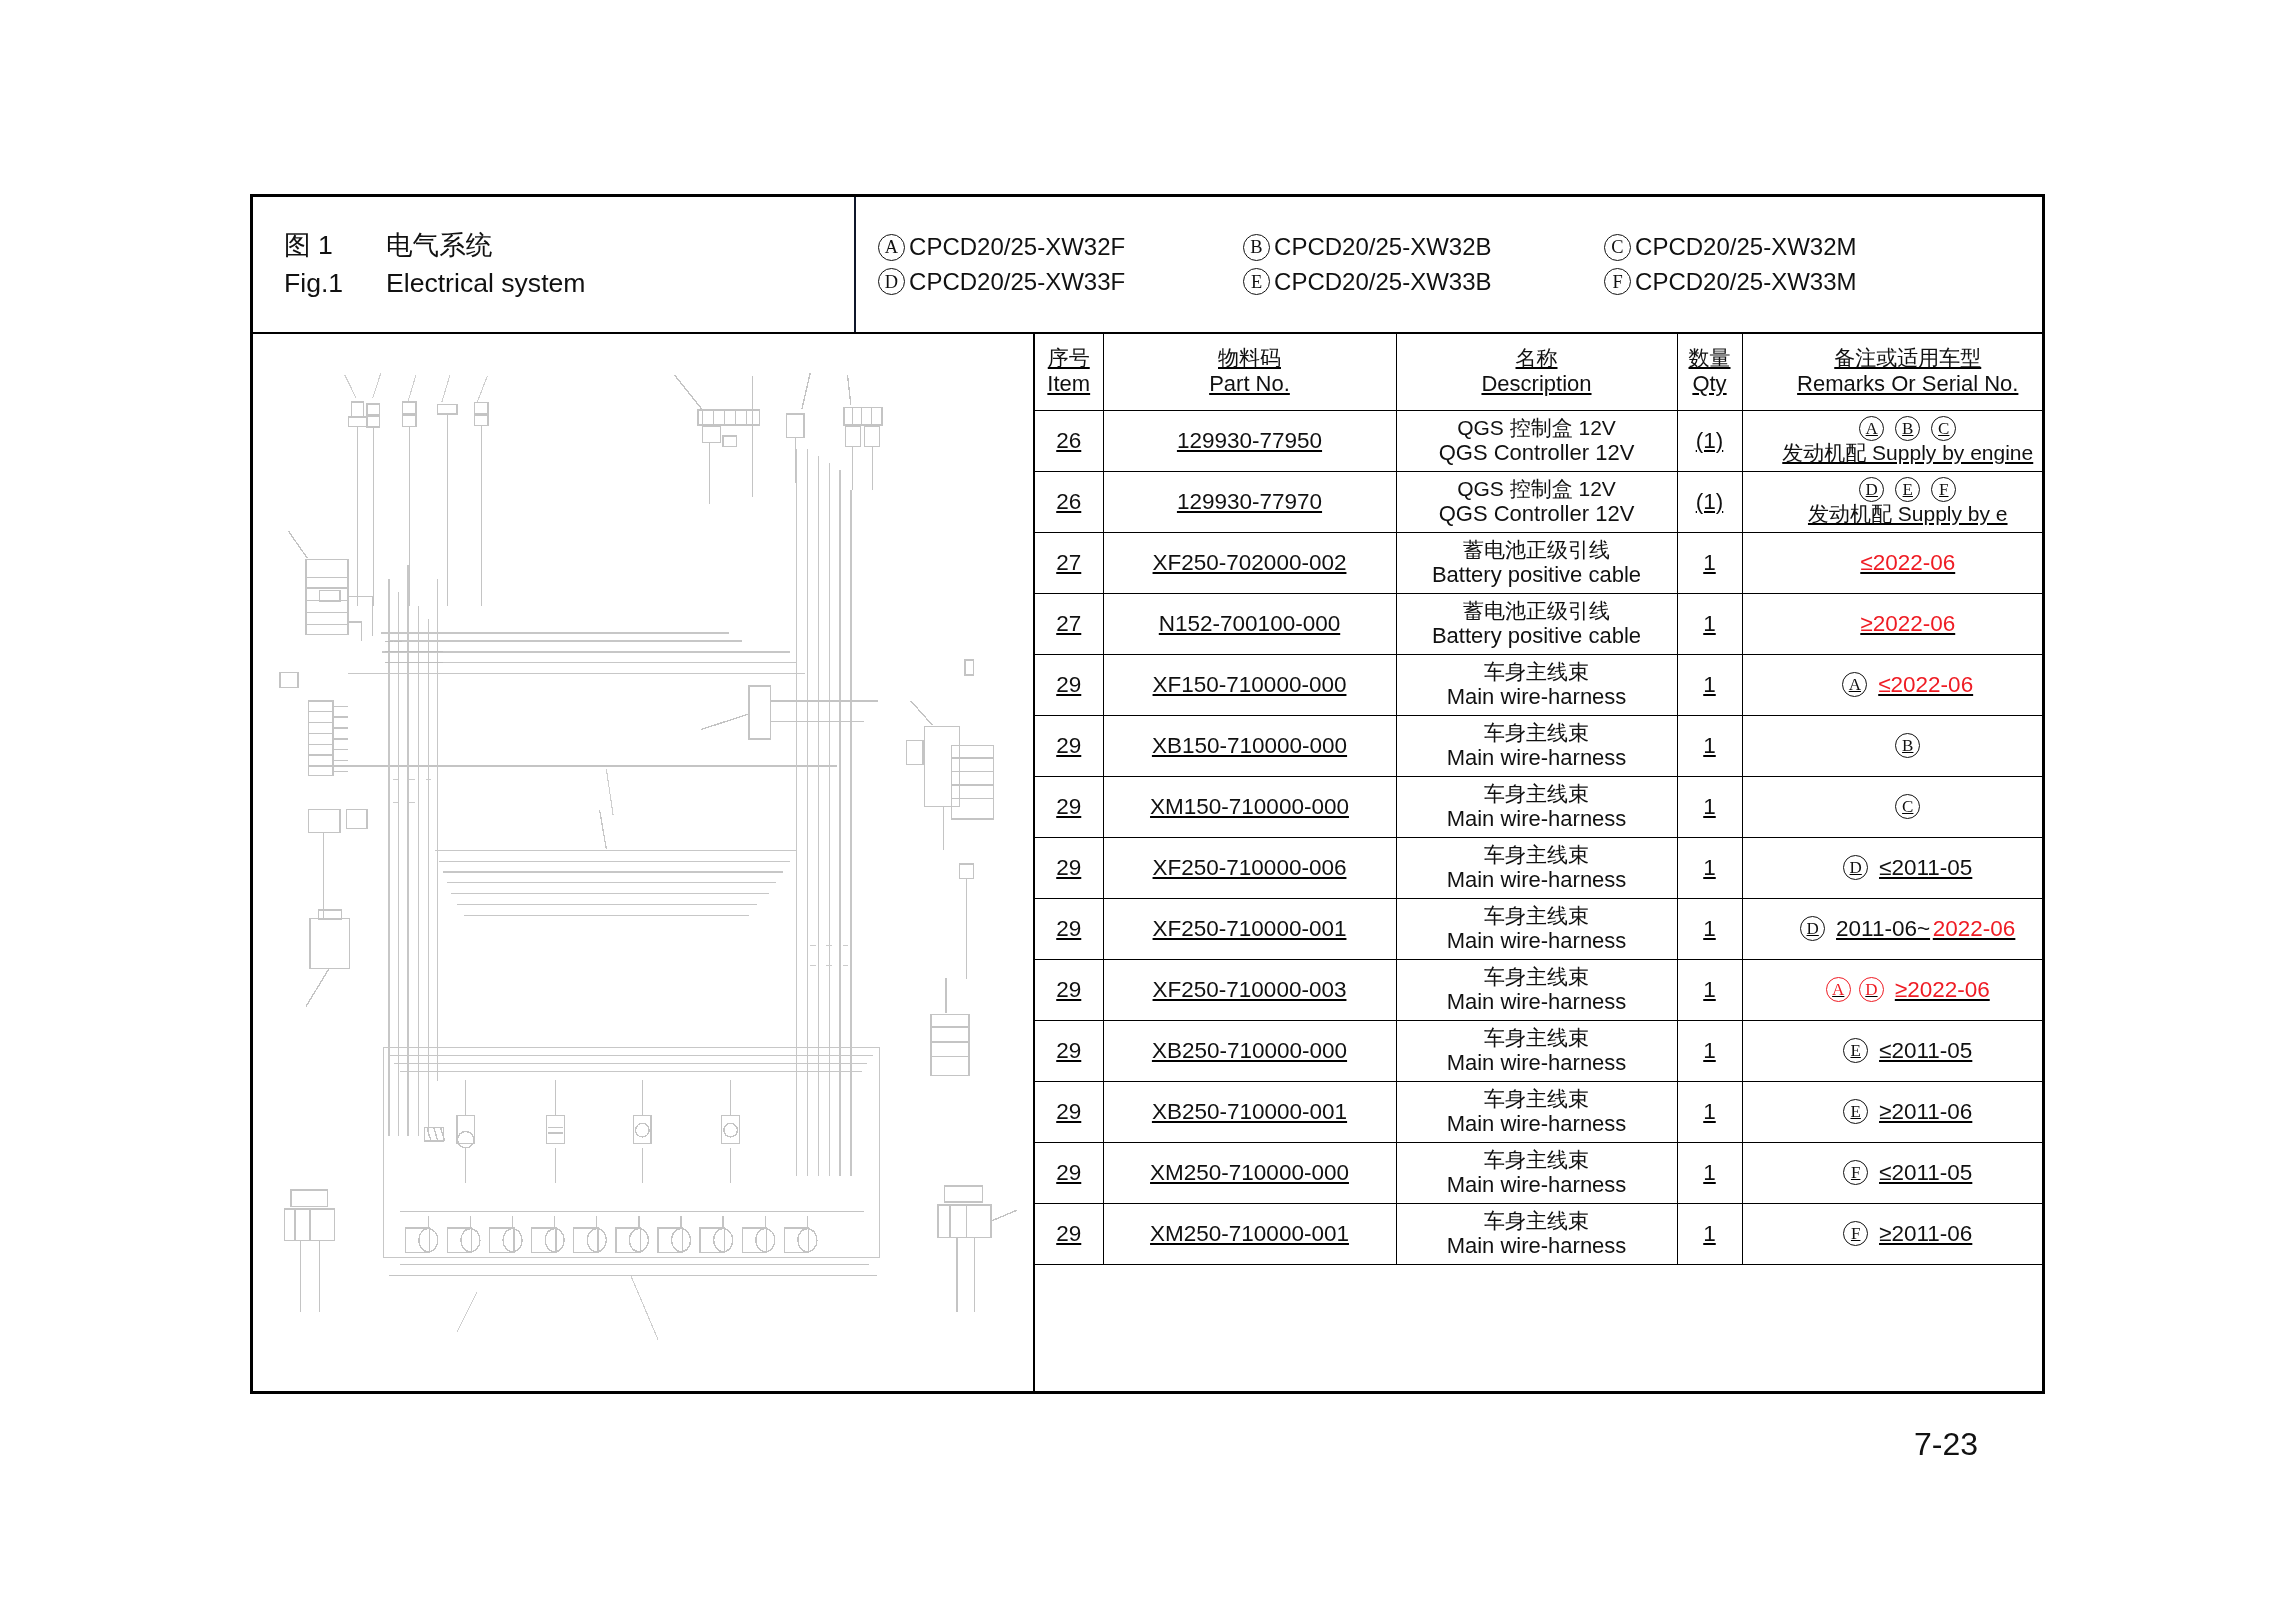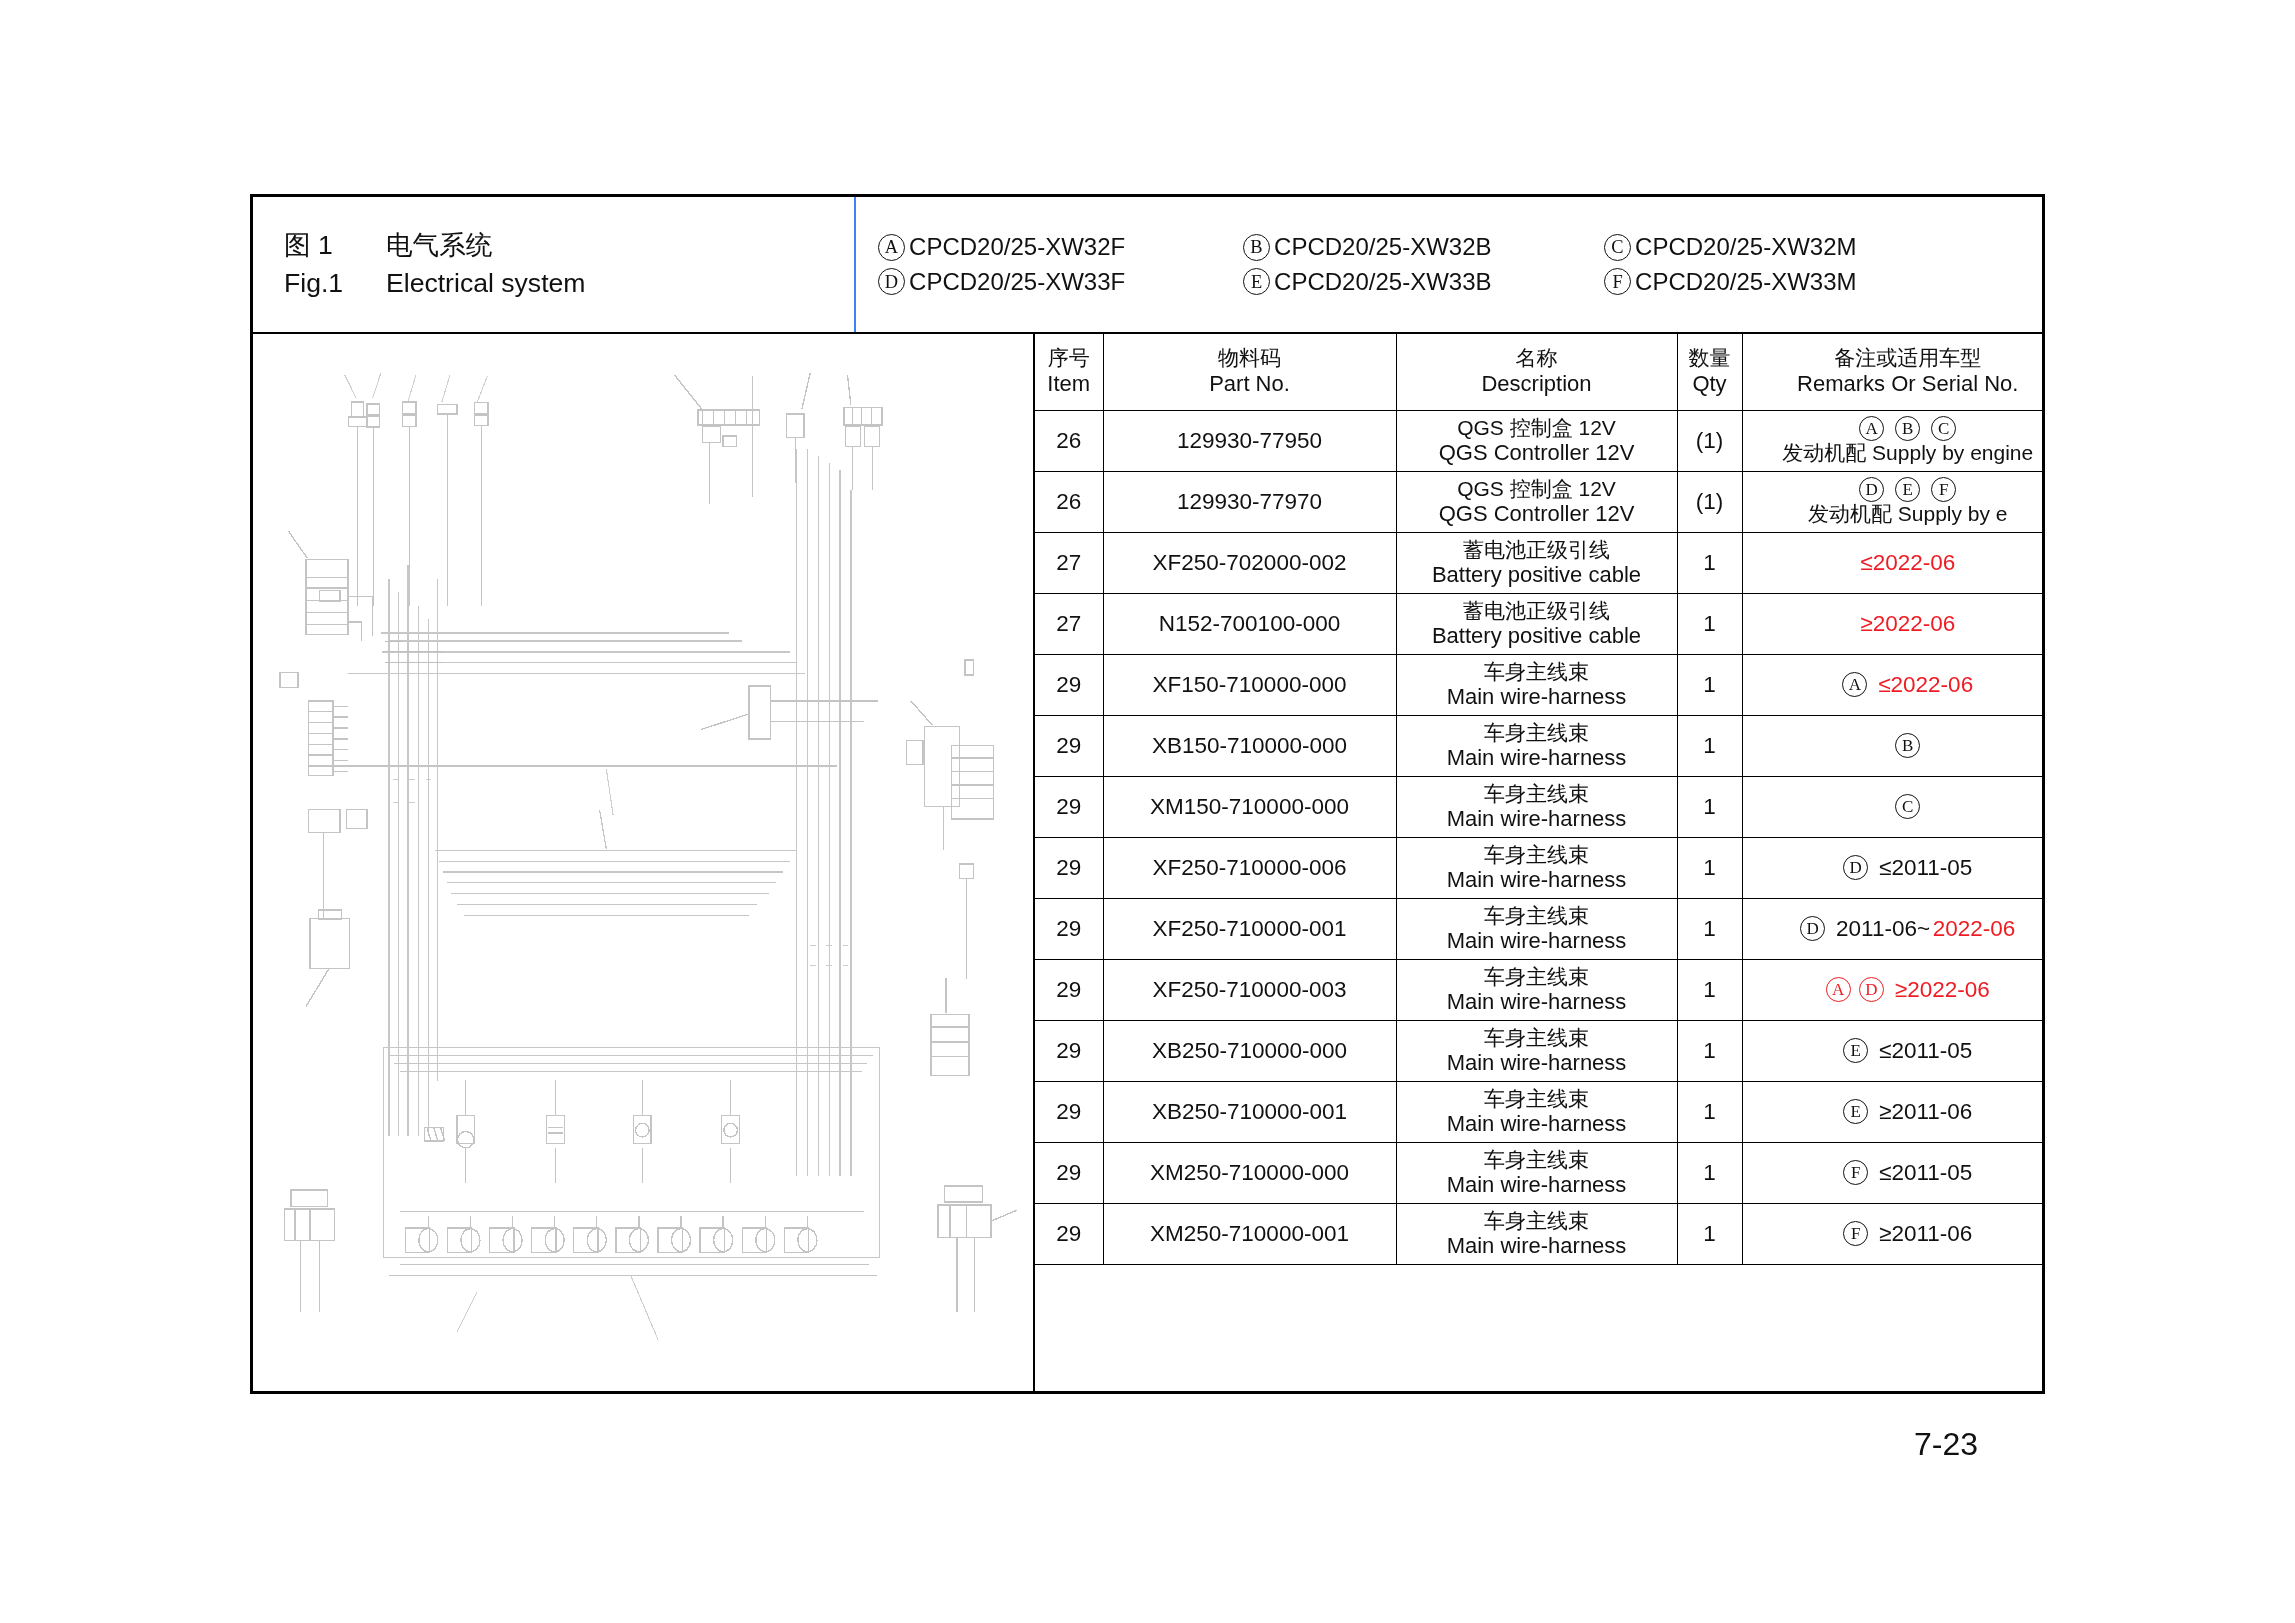--- a/index.html
+++ b/index.html
@@ -28,21 +28,21 @@
   
   #header-band {
     position: absolute;
     left: 0; top: 0;
     width: 100%; height: 137px;
     border-bottom: 2.7px solid #000;
   }
   #header-left {
     position: absolute;
     left: 0; top: 0; width: 603px; height: 100%;
-    border-right: 2px solid #3b82f6;
+    border-right: 2px solid #0f172a;
     display: flex; flex-direction: column;
     justify-content: center;
     padding-left: 31px;
   }
   .fig-line {
     display: flex; align-items: baseline;
     font-size: 26.6px; color: #111; line-height: 1.42;
     white-space: nowrap;
   }
   .fig-lbl { width: 102px; display: inline-block; }
@@ -100,20 +100,21 @@
     overflow: hidden;
     background: #fff;
   }
   #diagram-svg { display:block; width: 100%; height: 100%; }
 
   
   #table-pane {
     position: absolute;
     left: 782px; top: 0; right: 0; bottom: 0;
     overflow: hidden;
+    text-decoration: underline;
   }
   table.parts {
     width: 100%;
     border-collapse: collapse;
     table-layout: fixed;
   }
   table.parts col.c-item  { width: 68px; }
   table.parts col.c-part  { width: 293px; }
   table.parts col.c-desc  { width: 281px; }
   table.parts col.c-qty   { width: 65px; }

